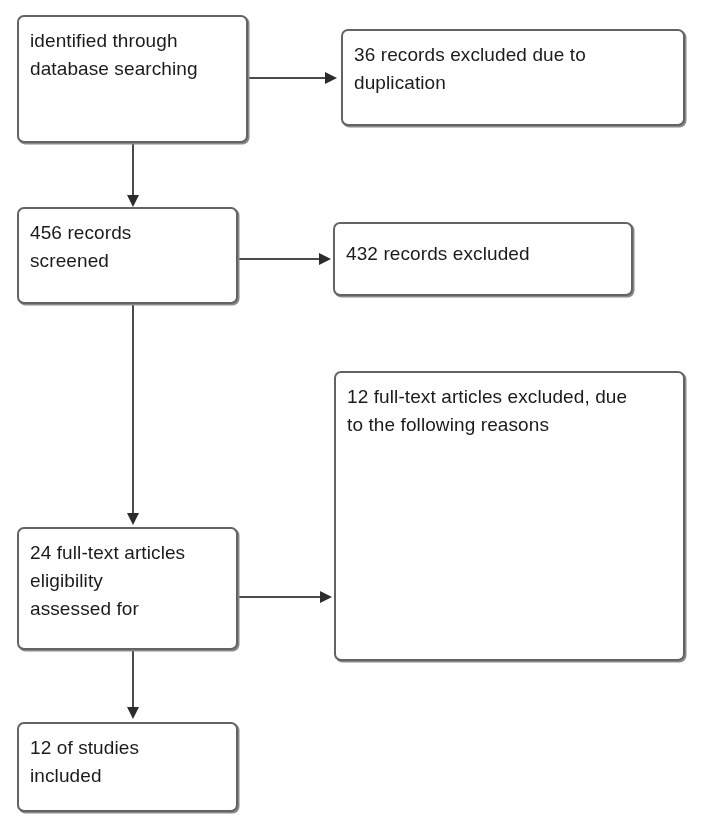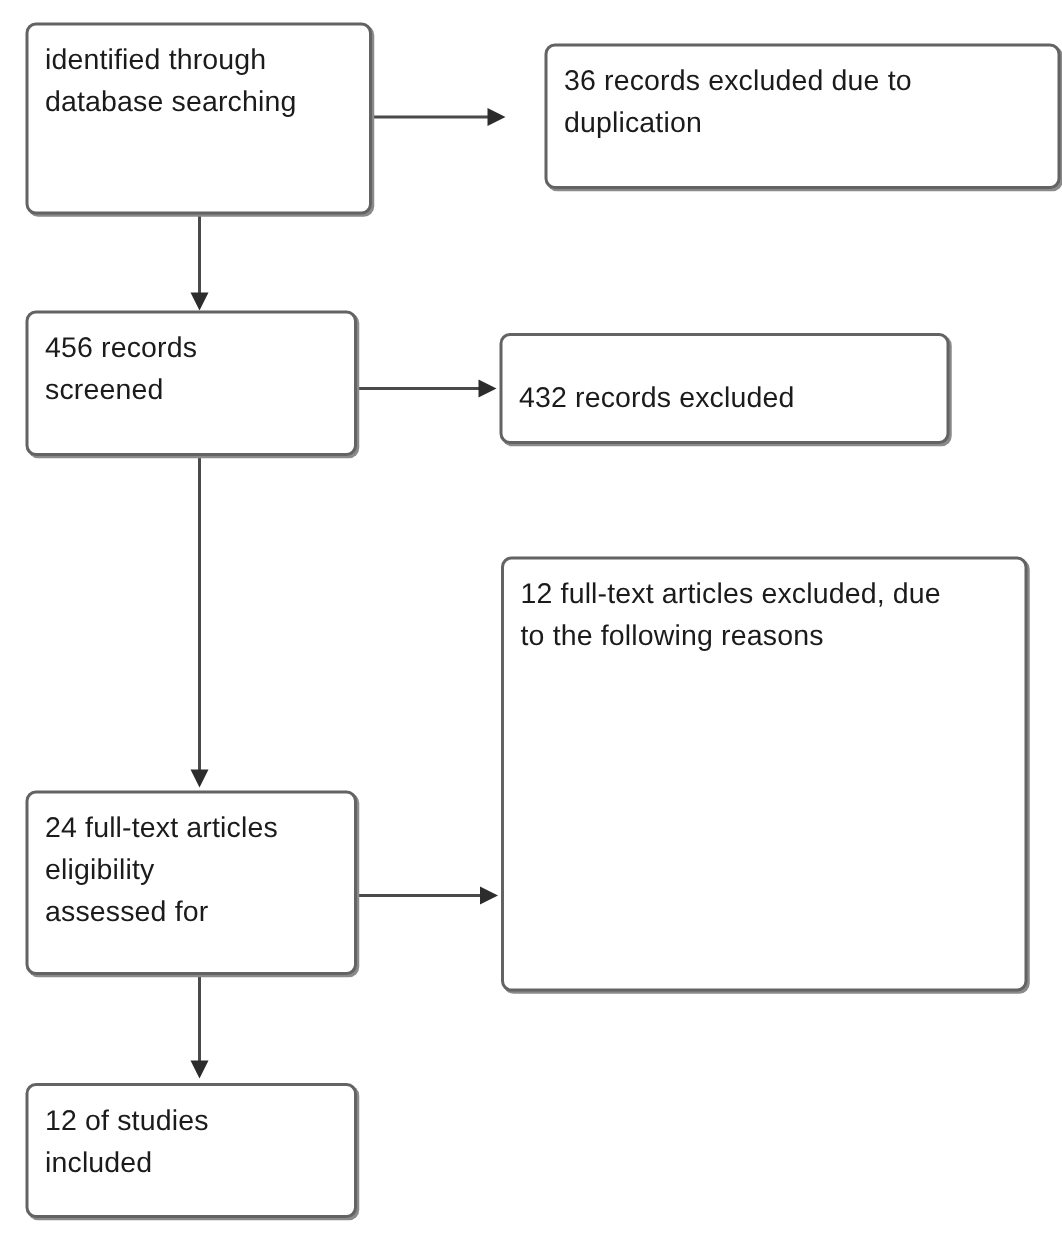--- a/index.html
+++ b/index.html
@@ -98,31 +98,31 @@
   <div class="arrowhead right" style="left:320px; top:591px;"></div>
 
   <div class="conn v" style="left:132px; top:648px; height:62px;"></div>
   <div class="arrowhead down" style="left:127px; top:707px;"></div>
 
   <div class="node" style="left:17px; top:15px; width:231px; height:128px;">
     <span class="line">identified through</span>
     <span class="line">database searching</span>
   </div>
 
-  <div class="node" style="left:341px; top:29px; width:344px; height:97px;margin-left:22px;">
+  <div class="node" style="left:341px; top:29px; width:344px; height:97px;">
     <span class="line">36 records excluded due to</span>
     <span class="line">duplication</span>
   </div>
 
   <div class="node" style="left:17px; top:207px; width:221px; height:97px;">
     <span class="line">456 records</span>
     <span class="line">screened</span>
   </div>
 
-  <div class="node" style="left:333px; top:222px; width:300px; height:74px; padding-top:28px;">
+  <div class="node" style="left:333px; top:222px; width:300px; height:74px; padding-top:16px;">
     <span class="line">432 records excluded</span>
   </div>
 
   <div class="node" style="left:334px; top:371px; width:351px; height:290px;">
     <span class="line reasons-head">12 full-text articles excluded, due</span>
     <span class="line reasons-head">to the following reasons</span>
   </div>
 
   <div class="node" style="left:17px; top:527px; width:221px; height:123px;">
     <span class="line">24 full-text articles</span>

